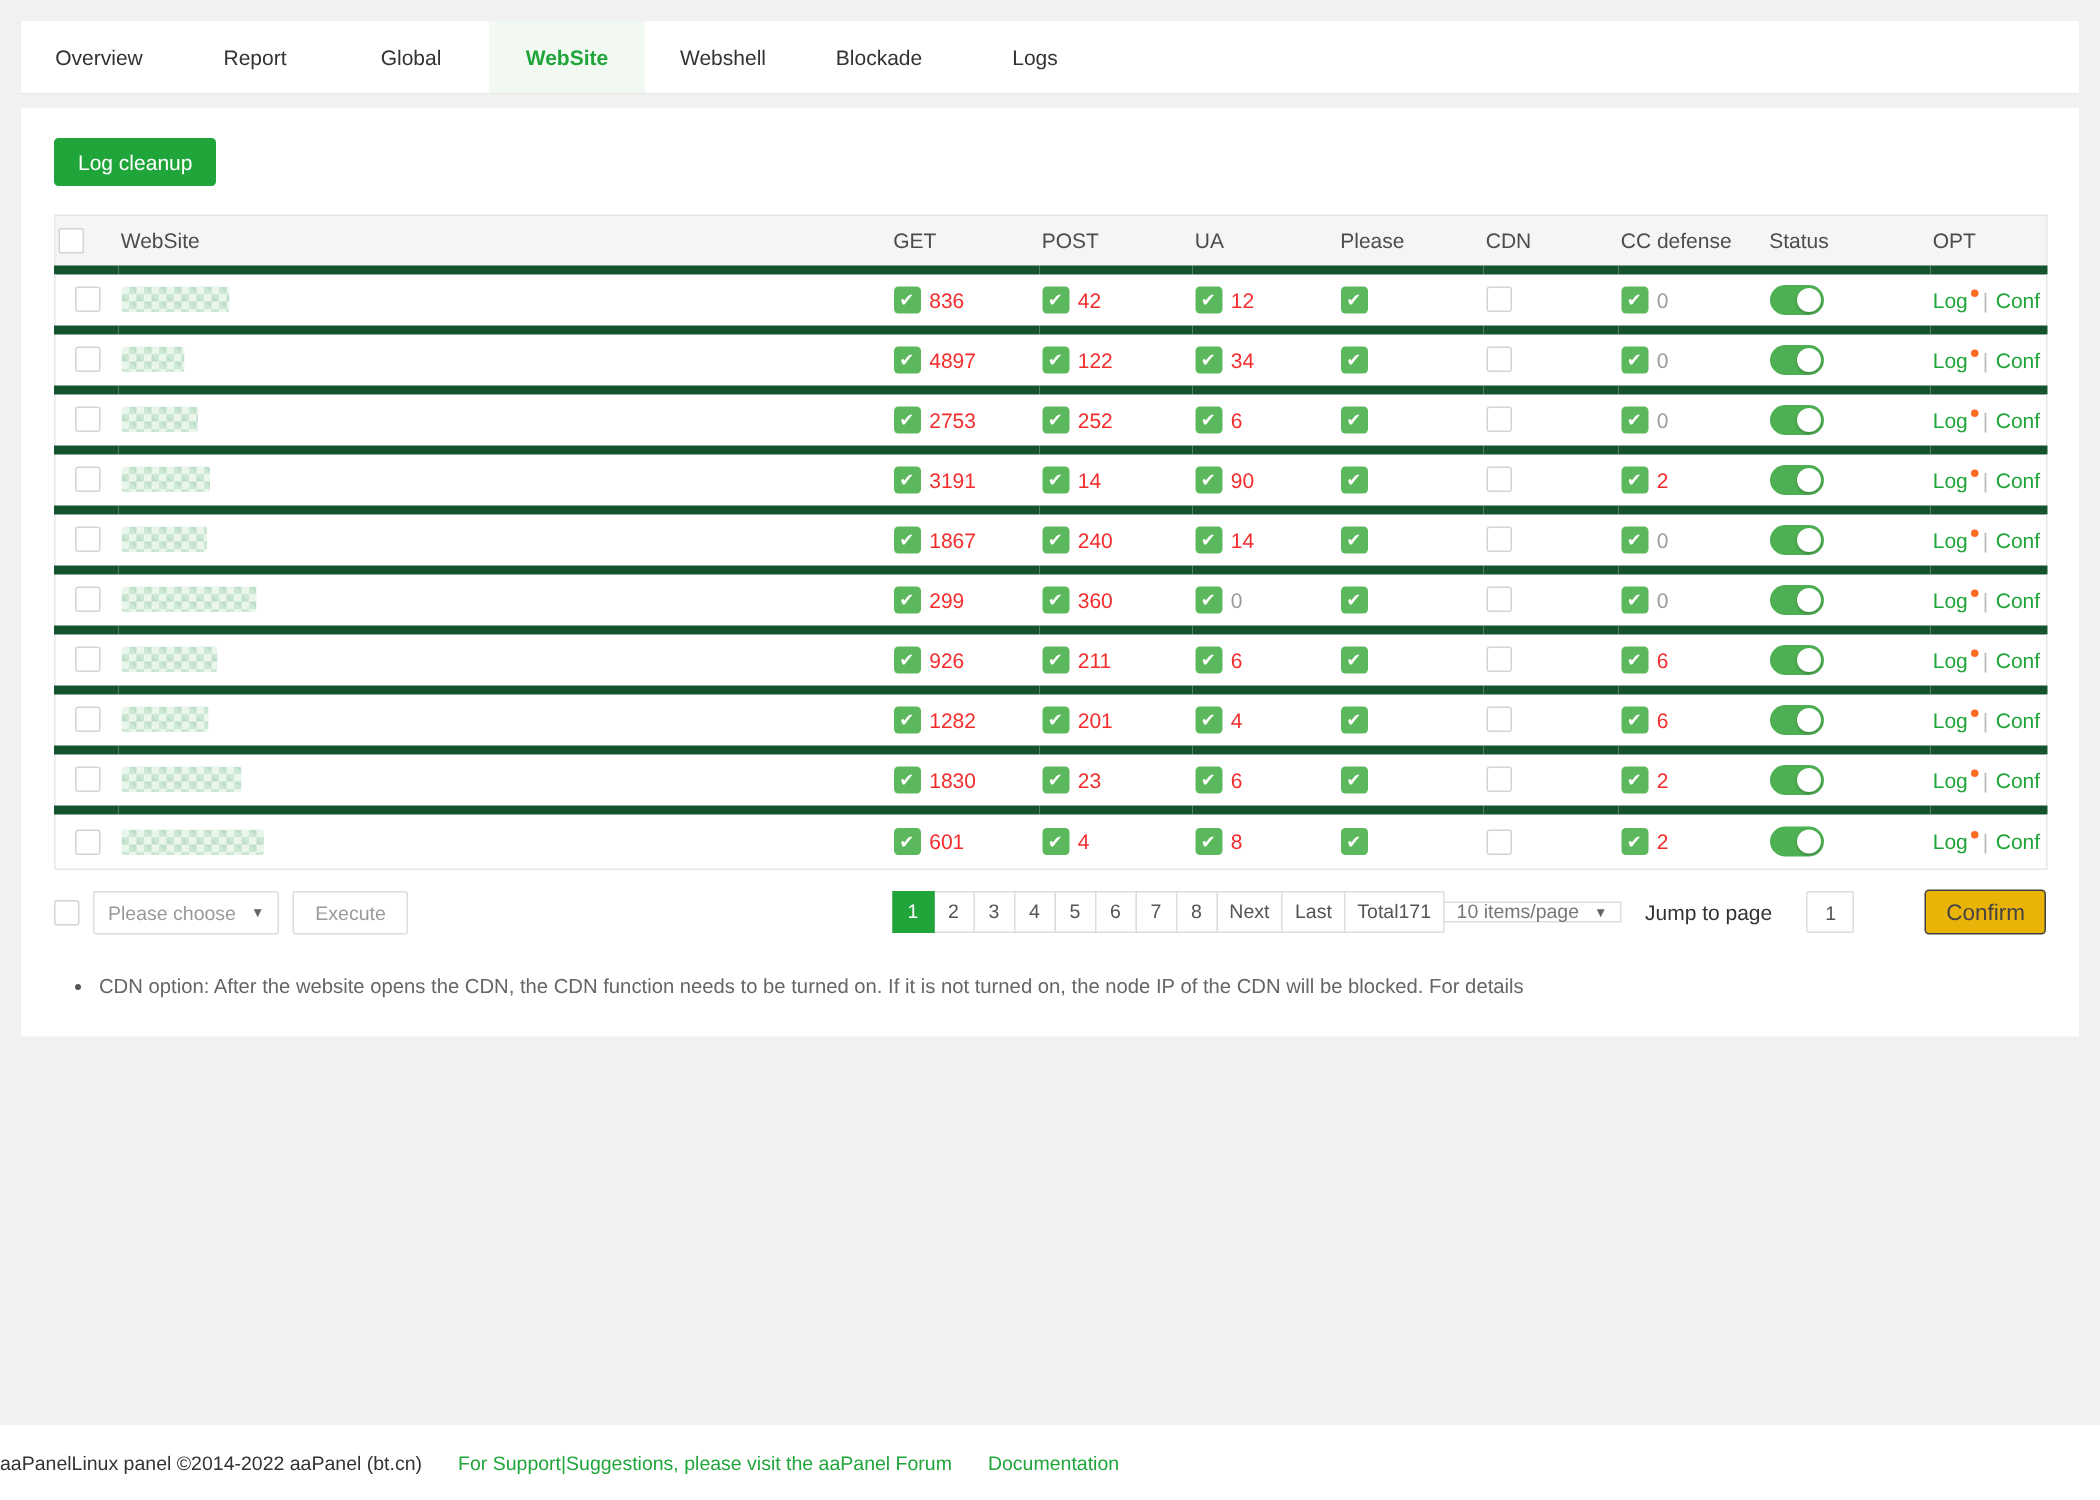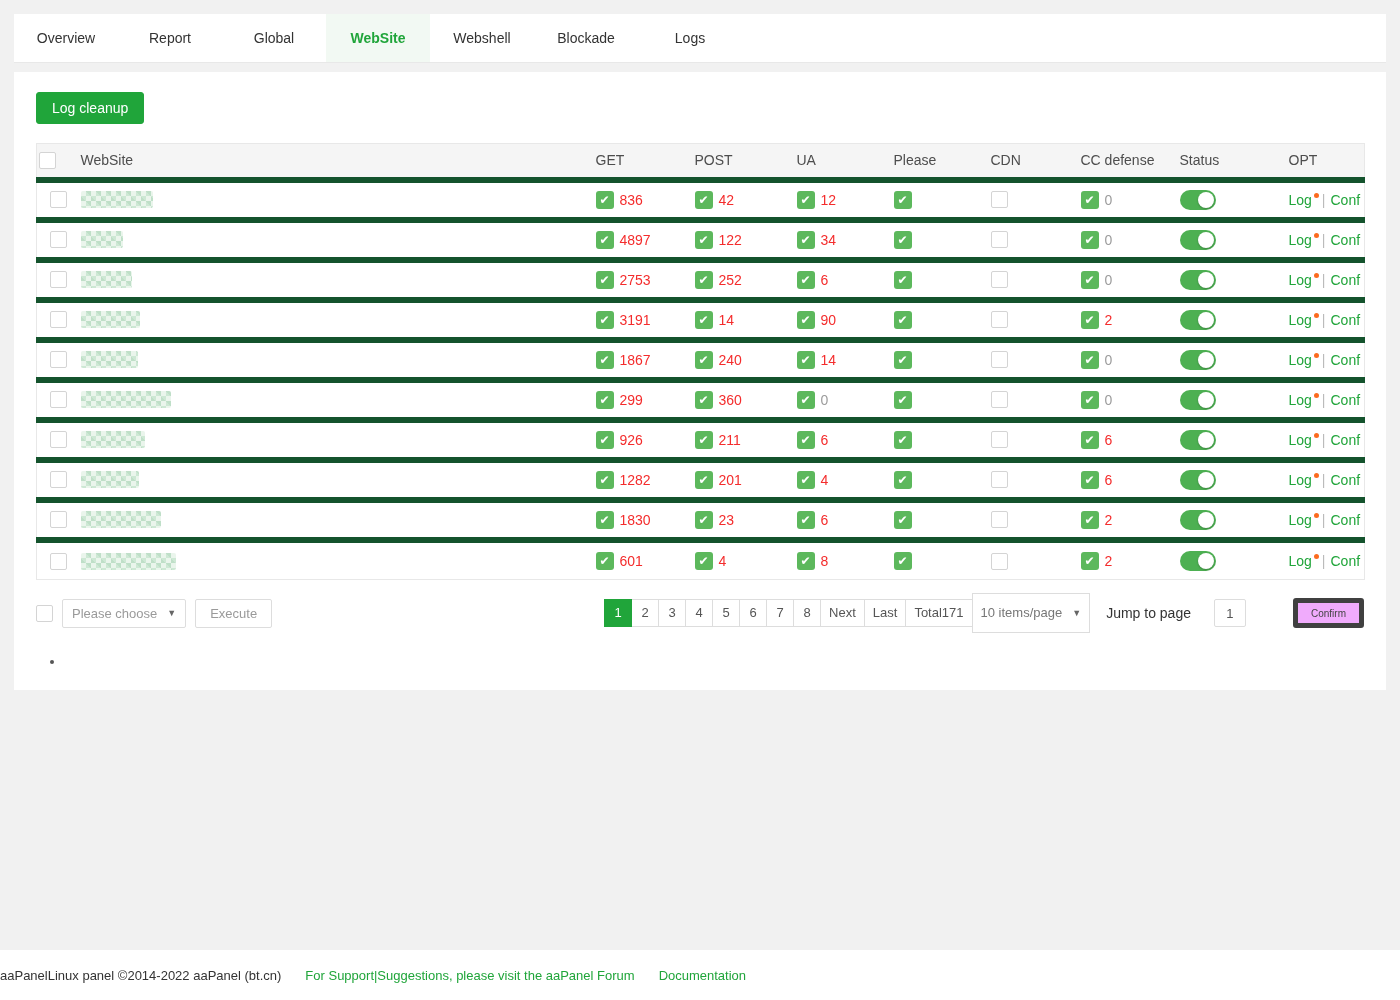--- a/index.html
+++ b/index.html
@@ -115,32 +115,32 @@
   }
   .pages { display:flex; align-items:center; margin-left:auto; }
   .page-btn {
     min-width:28px; height:28px; line-height:26px; text-align:center;
     border:1px solid #ddd; background:#fff; color:#555; cursor:pointer;
     margin-left:-1px; padding:0 8px; font-size:13px; user-select:none;
   }
   .page-btn.first { margin-left:0; }
   .page-btn.active { background:#20a53a; border-color:#20a53a; color:#fff; position:relative; z-index:1; }
   .perpage {
-    margin-left:-1px; min-width:118px; height:40px; color:#777;
+    margin-left:-1px; min-width:118px; height:14px; color:#777;
   }
   .jump { display:flex; align-items:center; margin-left:16px; gap:23px; }
   .jump-label { color:#333; font-size:14px; }
   .jump-input {
     width:32px; height:28px; border:1px solid #ddd; border-radius:2px;
     text-align:center; font-size:13px; color:#555;
     font-family:"Liberation Sans", sans-serif;
   }
   .btn-confirm {
-    margin-left:24px; border:5px solid #404040; border-radius:3px; background:#f0abfc;
-    height:30px; padding:0 13px; font-size:10px; color:#444; cursor:pointer;
+    margin-left:24px; border:1px solid #404040; border-radius:3px; background:#eab308;
+    height:30px; padding:0 13px; font-size:15px; color:#444; cursor:pointer;
     font-family:"Liberation Sans", sans-serif;
   }
   
   .note { margin-top:27px; color:#666; font-size:13.5px; display:flex; align-items:center; }
   .bullet { width:4px; height:4px; border-radius:50%; background:#555; margin:0 12px 0 14px; flex:none; }
   
   .footer {
     position:absolute; left:0; bottom:0; width:100%; height:50px;
     background:#fff; display:flex; align-items:center; 
     gap:24px; font-size:13px; color:#333;
@@ -335,20 +335,21 @@
     <div class="jump">
       <span class="jump-label">Jump to page</span>
       <input class="jump-input" value="1" style="">
       <button class="btn-confirm">Confirm</button>
     </div>
   </div>
 
   
   <div class="note">
     <span class="bullet"></span>
+    <span>CDN option: After the website opens the CDN, the CDN function needs to be turned on. If it is not turned on, the node IP of the CDN will be blocked. For details</span>
   </div>
 </div>
 
 <div class="footer">
   <span>aaPanelLinux panel ©2014-2022 aaPanel (bt.cn)</span>
   <a>For Support|Suggestions, please visit the aaPanel Forum</a>
   <a>Documentation</a>
 </div>
 
 </body></html>

